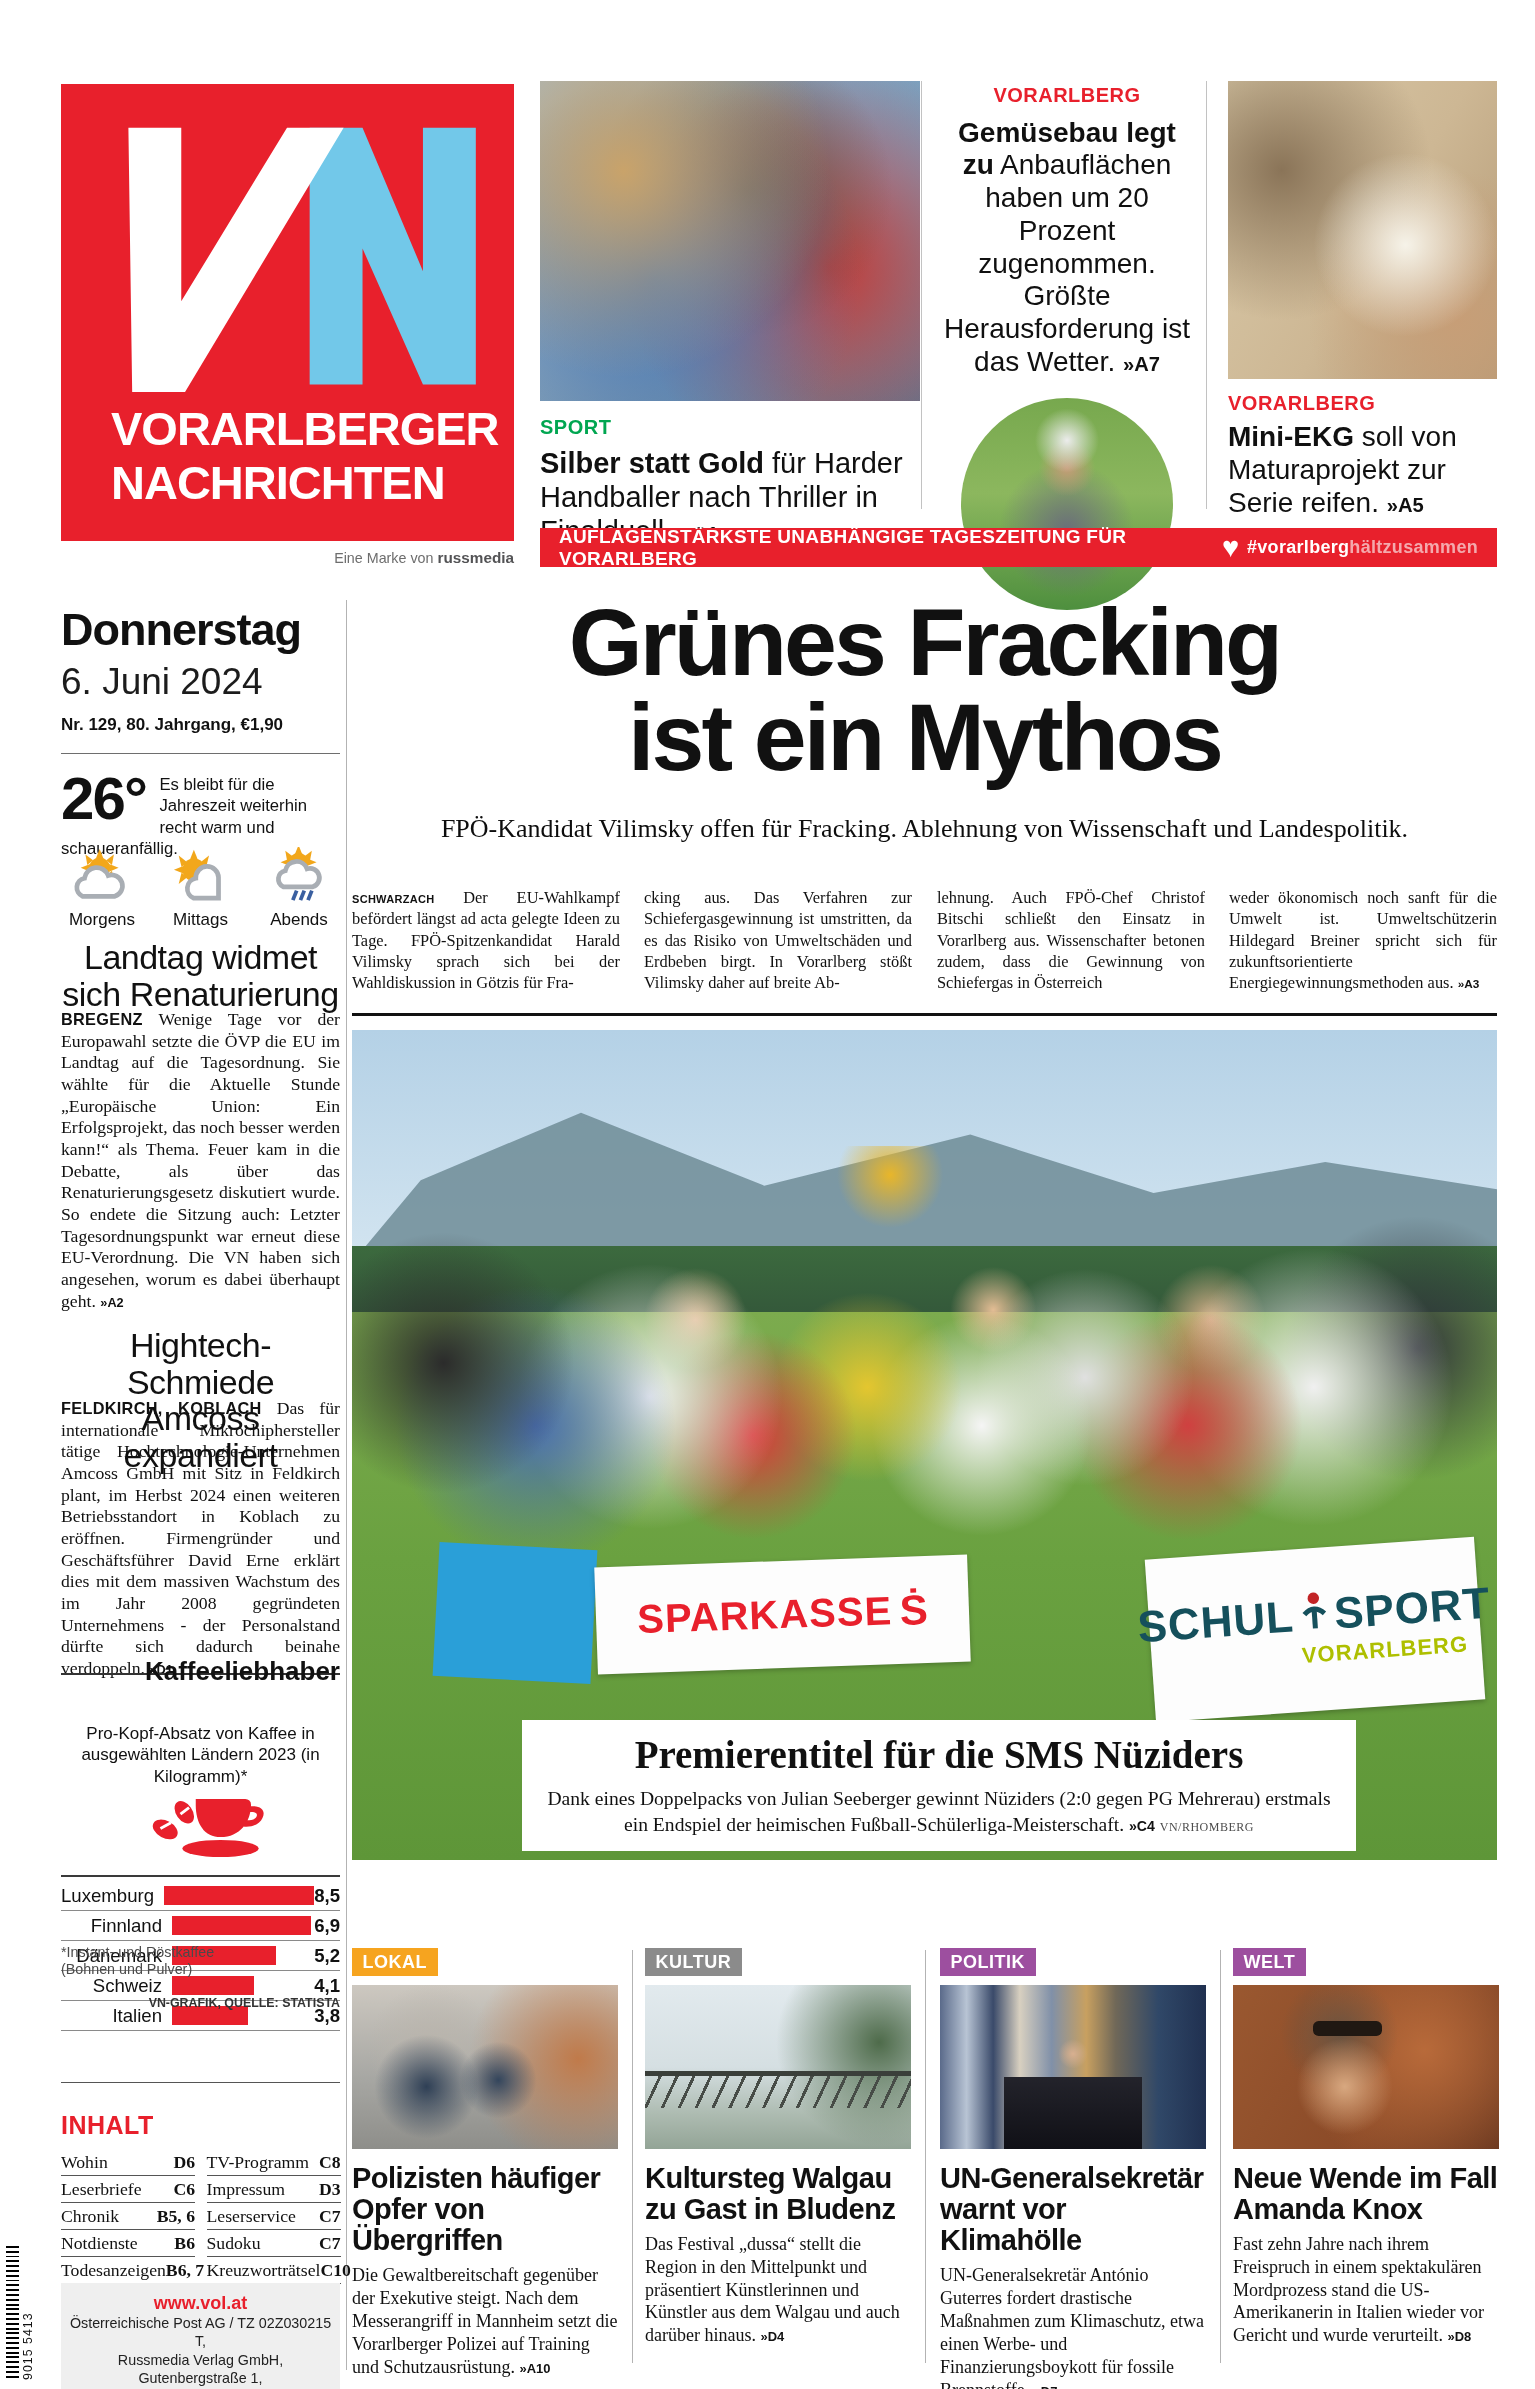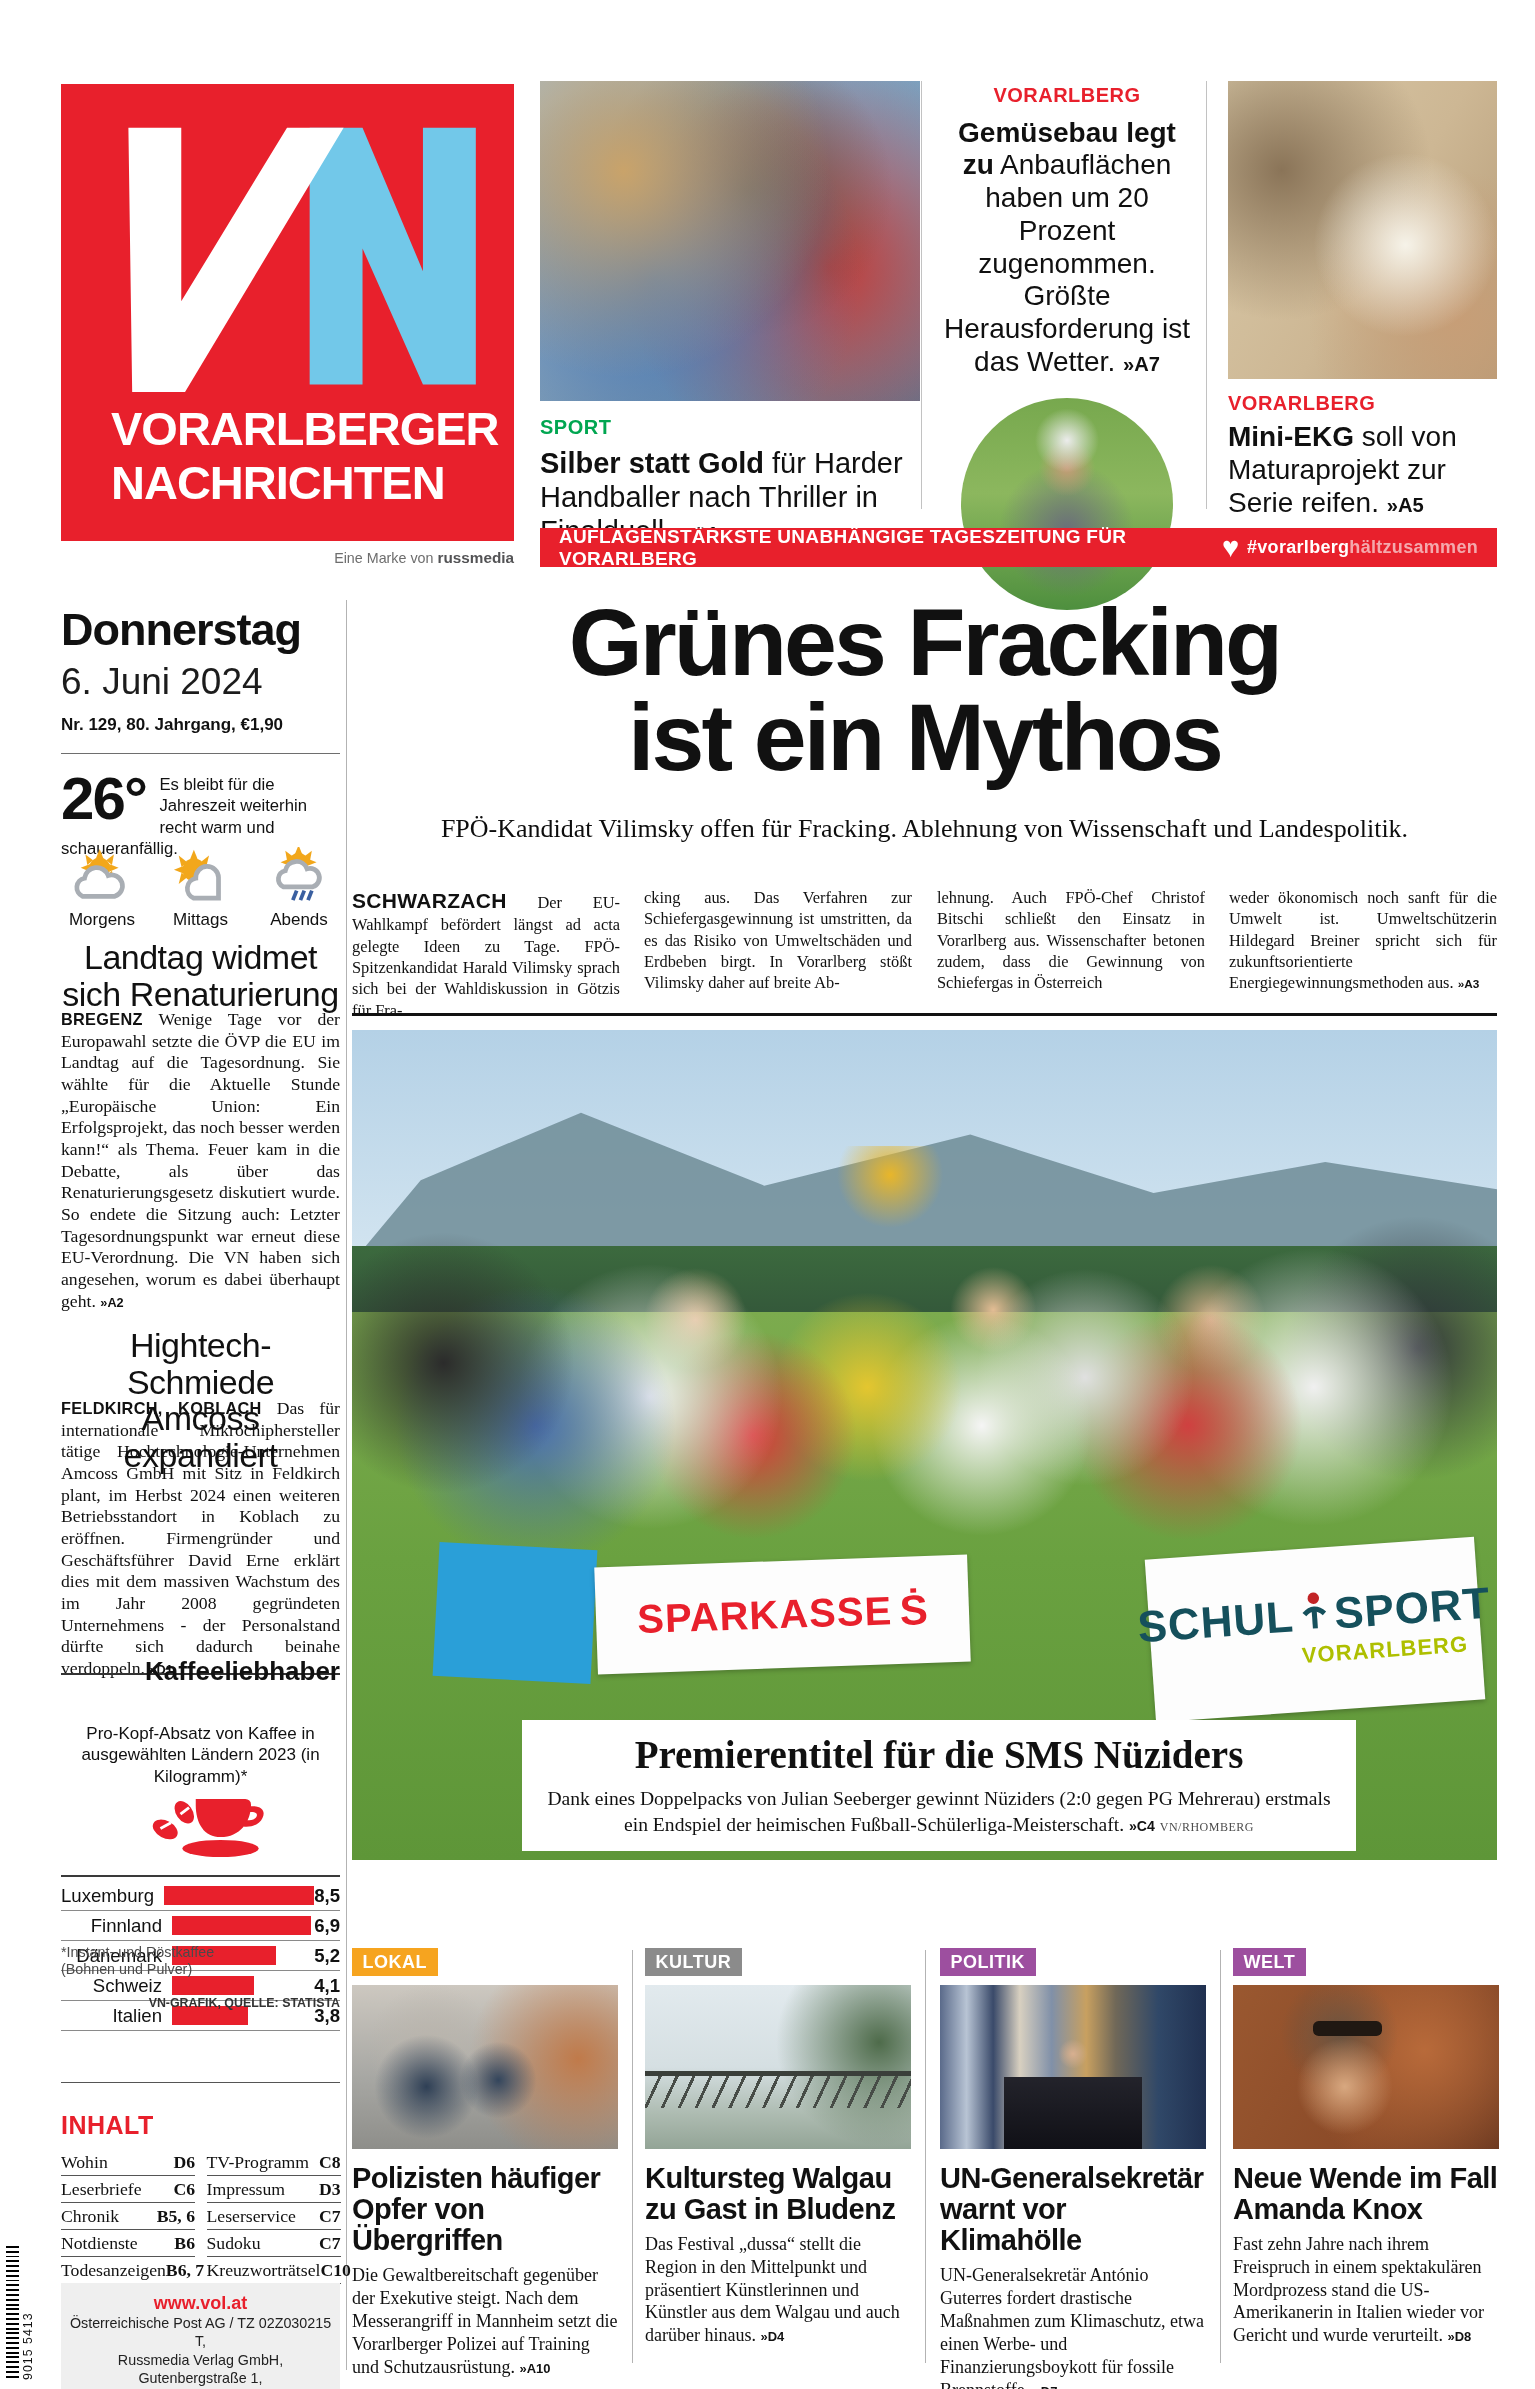--- a/index.html
+++ b/index.html
@@ -115,21 +115,21 @@
   .volline{font-size:14.3px;line-height:1.3;color:#222;}
   .barcode{left:5.7px;top:2246px;width:29px;height:134px;display:flex;}
   .bars{width:13.4px;height:134px;background:repeating-linear-gradient(180deg,#000 0 1.9px,#fff 1.9px 4.8px);}
   .bnum{writing-mode:vertical-rl;transform:rotate(180deg);font-size:12.4px;letter-spacing:1px;margin-left:1.9px;}
 
   
   .lead-h{left:352px;top:595px;width:1145px;text-align:center;font-size:95px;font-weight:bold;
           letter-spacing:-2.9px;line-height:1.0;}
   .lead-sub{left:352px;top:814px;width:1145px;text-align:center;font-size:26px;color:#0d0d0d;}
   .lcol{top:887px;width:268px;font-size:16.4px;line-height:1.3;}
-  .lead-k{font-family:"Liberation Sans",sans-serif;font-weight:bold;font-size:21px;letter-spacing:0.3px;}
+  .lead-k{font-family:"Liberation Sans",sans-serif;font-weight:bold;font-size:11px;letter-spacing:0.3px;}
   .lead-rule{left:352px;top:1013px;width:1145px;height:2.9px;background:#111;position:absolute;}
 
   
   .mainphoto{left:352px;top:1030px;width:1145px;height:830px;background:#8fb06a;}
   .sky{position:absolute;left:0;top:0;width:100%;height:30%;
        background:linear-gradient(180deg,#b4d1e6,#d5e6f1);}
   .mountain{position:absolute;left:0;top:6%;width:100%;height:22%;background:#6e8c97;opacity:.85;
        clip-path:polygon(0 100%,6% 55%,20% 18%,36% 58%,54% 30%,70% 62%,85% 45%,100% 60%,100% 100%);}
   .forest{position:absolute;left:0;top:26%;width:100%;height:9%;
        background:linear-gradient(180deg,#3c6a3e,#33573a);}

